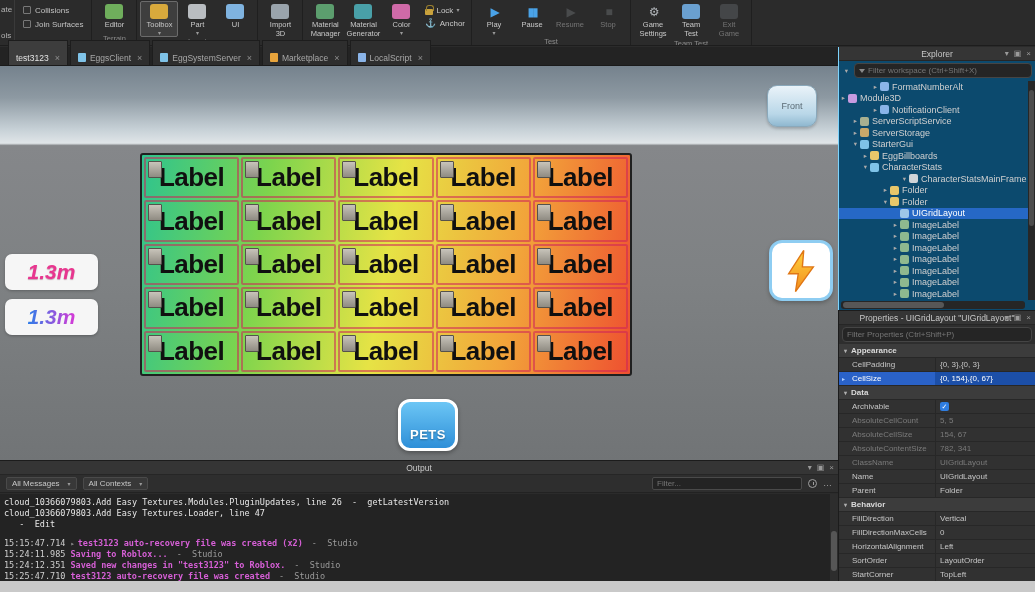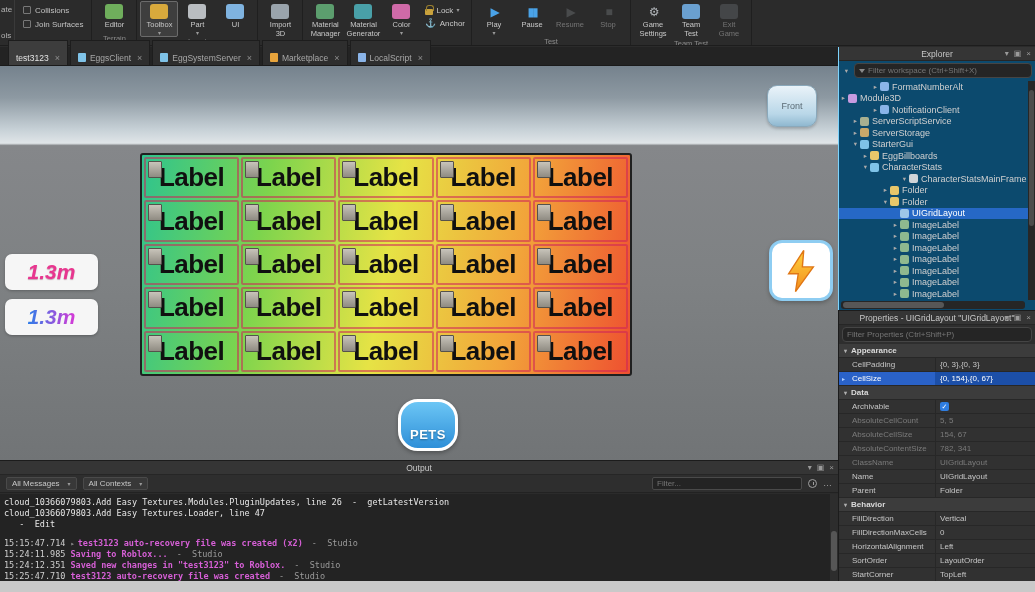--- a/index.html
+++ b/index.html
@@ -43,21 +43,21 @@
 .grid-cell:before{content:"";position:absolute;left:2px;top:2px;width:12px;height:15px;background:linear-gradient(#c8c4ba,#8f8b82);border:1px solid #55524c;border-radius:1px}
 .cell-text{font-size:26px;font-weight:bold;color:#101010;letter-spacing:-.5px}
 .badge{position:absolute;left:5px;width:93px;height:36px;background:rgba(255,255,255,.93);border-radius:7px;display:flex;align-items:center;justify-content:center;font-size:21px;font-weight:bold;font-style:italic;box-shadow:0 1px 3px rgba(0,0,0,.25)}
 #badge1{top:188px}
 #badge1 .badge-text{color:#e8368f;text-shadow:0 1px 1px rgba(110,0,55,.35)}
 #badge2{top:233px}
 #badge2 .grad-text{background:linear-gradient(90deg,#2f7de8,#d63ad6);-webkit-background-clip:text;background-clip:text;color:#7a5ae0}
 @supports (-webkit-background-clip:text){#badge2 .grad-text{color:transparent;-webkit-text-fill-color:transparent}}
 #bolt-button{position:absolute;left:769px;top:174px;width:64px;height:61px;background:#fff;border:3px solid #8ecdf2;border-radius:13px;display:flex;align-items:center;justify-content:center;box-shadow:0 2px 4px rgba(0,0,0,.25)}
 #front-indicator{position:absolute;left:767px;top:19px;width:50px;height:42px;border-radius:10px;background:linear-gradient(180deg,#eaf3f9,#b9d7e8 70%,#8fb8d0);border:1px solid #8aa8ba;display:flex;align-items:center;justify-content:center;font-size:9px;color:#5a6a74;box-shadow:0 2px 3px rgba(0,0,0,.2)}
-#pets-button{position:absolute;left:398px;top:333px;width:60px;height:52px;border-radius:20px;border:3px solid #fff;background:linear-gradient(180deg,#6cc6f5,#2e8fd8);display:flex;align-items:flex-end;justify-content:center;padding-bottom:6px;color:#fff;font-weight:bold;font-size:13px;letter-spacing:.5px;text-shadow:0 1px 2px rgba(0,0,0,.35);box-shadow:0 2px 4px rgba(0,0,0,.3)}
+#pets-button{position:absolute;left:398px;top:333px;width:60px;height:52px;border-radius:12px;border:3px solid #fff;background:linear-gradient(180deg,#6cc6f5,#2e8fd8);display:flex;align-items:flex-end;justify-content:center;padding-bottom:6px;color:#fff;font-weight:bold;font-size:13px;letter-spacing:.5px;text-shadow:0 1px 2px rgba(0,0,0,.35);box-shadow:0 2px 4px rgba(0,0,0,.3)}
 
 
 .panel-head{height:14px;background:#353535;display:flex;align-items:center;justify-content:center;position:relative;font-size:8.5px;color:#c8c8c8;border-bottom:1px solid #262626;white-space:nowrap;overflow:hidden}
 .head-icons{position:absolute;right:4px;top:0;height:100%;display:flex;gap:5px;font-size:8px;color:#9a9a9a;align-items:center}
 .filter-row{height:15px;margin:2px 3px;display:flex;align-items:center;gap:3px}
 .filter-box{flex:1;height:15px;background:#252525;border:1px solid #454545;border-radius:4px;display:flex;align-items:center;gap:3px;padding:0 4px}
 .filter-box input{flex:1;background:transparent;border:none;outline:none;color:#aaa;font-size:8px;font-family:inherit;min-width:0}
 .funnel{width:0;height:0;border-left:3px solid transparent;border-right:3px solid transparent;border-top:4px solid #8a8a8a;flex:none}
 .tree-exp{width:9px;font-size:6.5px;color:#aaa;text-align:center;flex:none}
 

